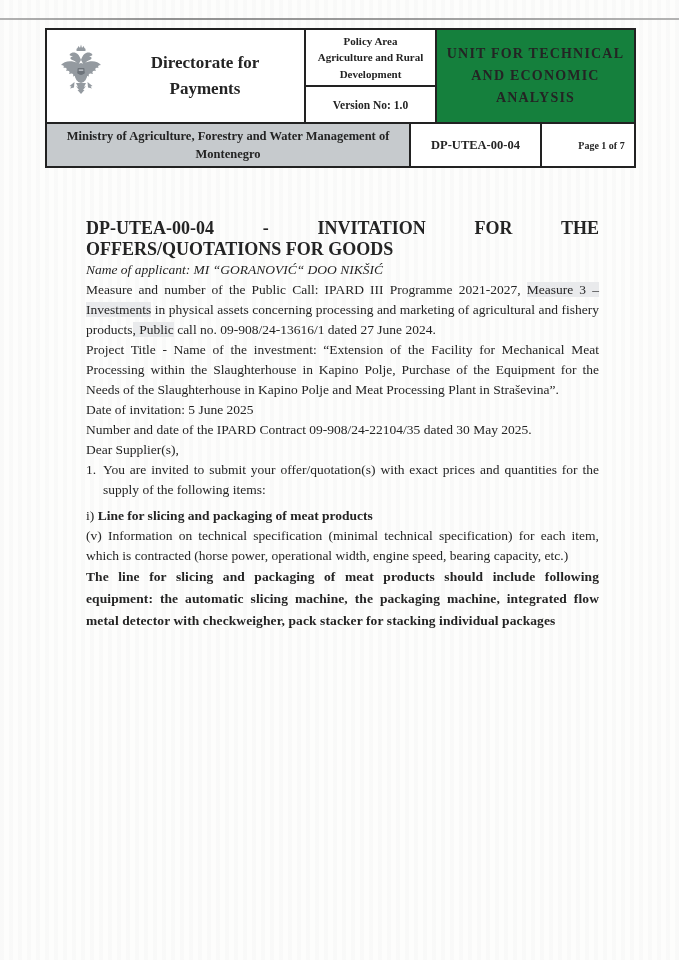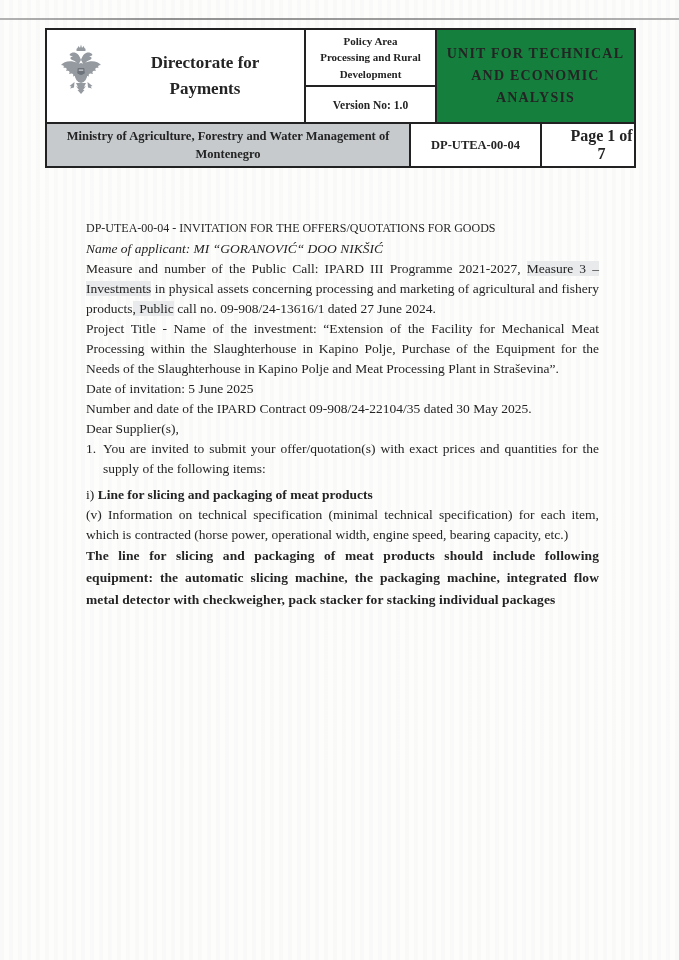--- a/index.html
+++ b/index.html
@@ -28,26 +28,26 @@
   .cell { display:flex; align-items:center; justify-content:center; text-align:center; }
   .c-org { width:259px; border-right:2px solid #222; display:flex; align-items:center; }
   .org-logo { flex:none; margin-left:9px; }
   .org-name { flex:1; text-align:center; font-size:17px; line-height:1.55; white-space:pre-line; }
   .c-mid { width:131px; border-right:2px solid #222; display:flex; flex-direction:column; }
   .c-policy { height:57px; border-bottom:2px solid #222; font-size:11px; line-height:1.5; white-space:pre-line; }
   .c-version { flex:1; font-size:11.5px;border-radius:6px; }
   .c-unit { flex:1; background:#15803d; font-size:14px; line-height:1.55; letter-spacing:1.2px; white-space:pre-line; }
   .c-ministry { width:364px; border-right:2px solid #222; background:#c6cacd; font-size:12.5px; line-height:1.45; white-space:pre-line; padding:16px 10px; }
   .c-code { width:131px; border-right:2px solid #222; font-size:12.5px; }
-  .c-page { flex:1; font-size:16px;margin-left:27px; }
+  .c-page { flex:1; font-size:10px;margin-left:27px; }
 
   
   .content { position:absolute; left:86px; top:218px; width:513px; font-size:13.5px; line-height:20px; }
   .content p { margin:0; }
-  .doc-title { font-weight:normal; font-size:12px; line-height:21px; text-align:justify; margin-bottom:40px; }
+  .doc-title { font-weight:bold; font-size:18px; line-height:21px; text-align:justify; margin-bottom:40px; }
   .applicant { margin-bottom:12px;font-style:italic; }
   .pcall { text-align:justify; margin-bottom:6px; }
   .hl { background:#e9eaec; }
   .project { text-align:justify; margin-bottom:6px; }
   .date-line { margin-bottom:8px; }
   .contract-line { margin-bottom:30px; }
   .salutation { margin-bottom:26px; }
   .item1 { display:flex; margin-bottom:6px; }
   .item1 .marker { flex:none; width:17px; }
   .item1 .itext { flex:1; text-align:justify; }
@@ -82,21 +82,21 @@
             <rect x="43" y="52" width="14" height="12" rx="2" fill="#6d737a"></rect>
             <path d="M43 62 q7 8 14 0 v-3 h-14 z" fill="#6d737a"></path>
             <rect x="45.5" y="55" width="9" height="2.6" fill="#c9cdd1"></rect>
           </svg>
         </span>
         <div class="org-name">Directorate for
 Payments</div>
       </div>
       <div class="c-mid">
         <div class="cell c-policy">Policy Area
-Processing and Rural
+Agriculture and Rural
 Development</div>
         <div class="cell c-version">Version No: 1.0</div>
       </div>
       <div class="cell c-unit">UNIT FOR TECHNICAL
 AND ECONOMIC
 ANALYSIS</div>
     </div>
     <div class="ht-row2">
       <div class="cell c-ministry">Ministry of Agriculture, Forestry and Water Management of
 Montenegro</div>

